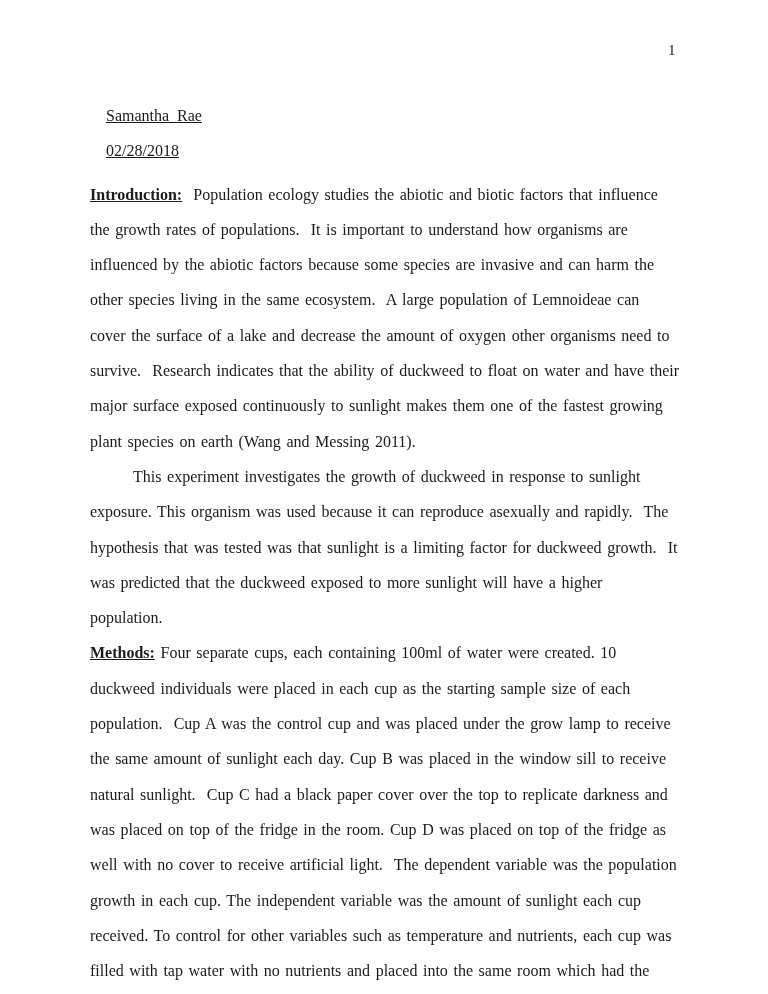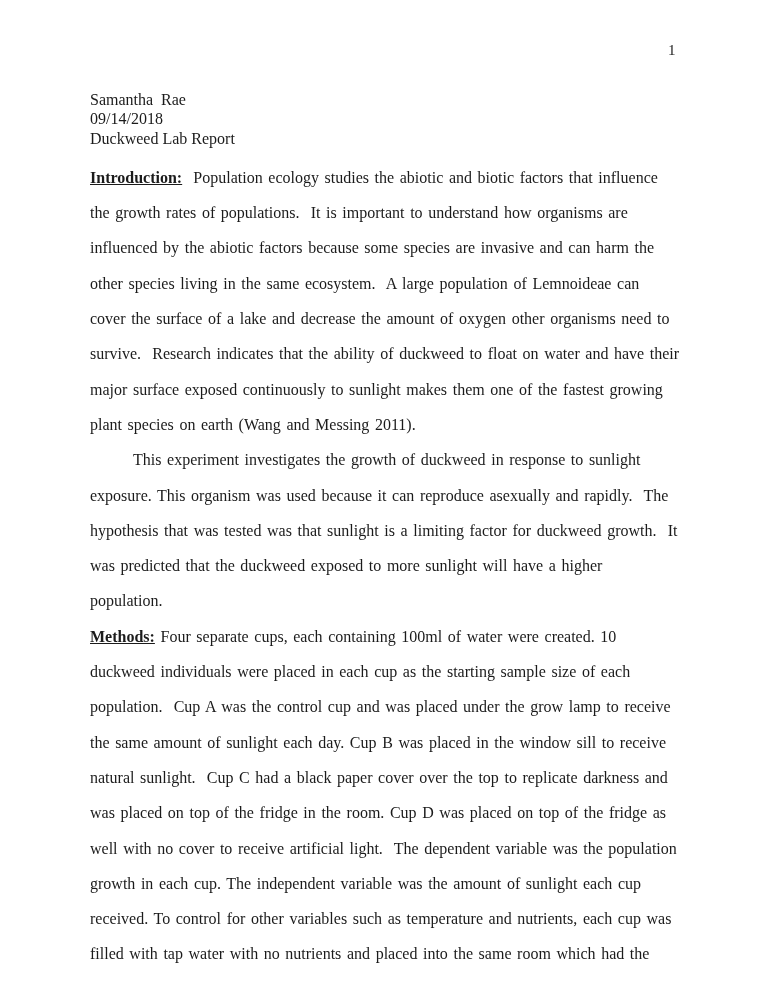--- a/index.html
+++ b/index.html
@@ -27,22 +27,23 @@
     position: absolute;
     left: 90px;
     top: 90px;
     width: 590px;
   }
   .header-block {
     font-size: 16px;
     line-height: 19.3px;
   }
   .header-line {
-    margin: 0;
+    margin: 16px;
     white-space: pre-wrap;
+    text-decoration: underline;
   }
   .para {
     margin: 0;
     font-size: 16px;
     line-height: 35.3px;
     white-space: pre-wrap;
     word-spacing: 1.6px;
     text-align: left;
   }
   .para-intro {
@@ -62,22 +63,21 @@
 <body>
 
 <div class="page">
 
   <div class="page-number">1</div>
 
   <div class="content">
 
     <div class="header-block">
       <p class="header-line">Samantha  Rae</p>
-      <p class="header-line">09/14/2018</p>
-      <p class="header-line">Duckweed Lab Report</p>
+      <p class="header-line">02/28/2018</p>
     </div>
 
     <p class="para para-intro"><span class="section-heading">Introduction:</span><span>  Population ecology studies the abiotic and biotic factors that influence the growth rates of populations.  It is important to understand how organisms are influenced by the abiotic factors because some species are invasive and can harm the other species living in the same ecosystem.  A large population of </span><span class="italic-term">Lemnoideae</span><span> can cover the surface of a lake and decrease the amount of oxygen other organisms need to survive.  Research indicates that the ability of duckweed to float on water and have their major surface exposed continuously to sunlight makes them one of the fastest growing plant species on earth (Wang and Messing 2011).</span></p>
 
     <p class="para para-indent">This experiment investigates the growth of duckweed in response to sunlight exposure. This organism was used because it can reproduce asexually and rapidly.  The hypothesis that was tested was that sunlight is a limiting factor for duckweed growth.  It was predicted that the duckweed exposed to more sunlight will have a higher population.</p>
 
     <p class="para"><span class="section-heading">Methods:</span><span> Four separate cups, each containing 100ml of water were created. 10 duckweed individuals were placed in each cup as the starting sample size of each population.  Cup A was the control cup and was placed under the grow lamp to receive the same amount of sunlight each day. Cup B was placed in the window sill to receive natural sunlight.  Cup C had a black paper cover over the top to replicate darkness and was placed on top of the fridge in the room. Cup D was placed on top of the fridge as well with no cover to receive artificial light.  The dependent variable was the population growth in each cup. The independent variable was the amount of sunlight each cup received. To control for other variables such as temperature and nutrients, each cup was filled with tap water with no nutrients and placed into the same room which had the</span></p>
 
   </div>
 </div>

